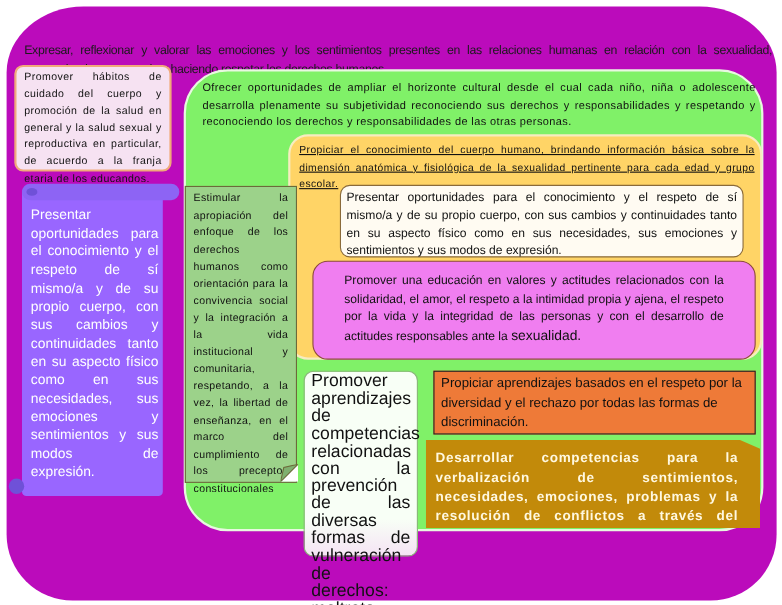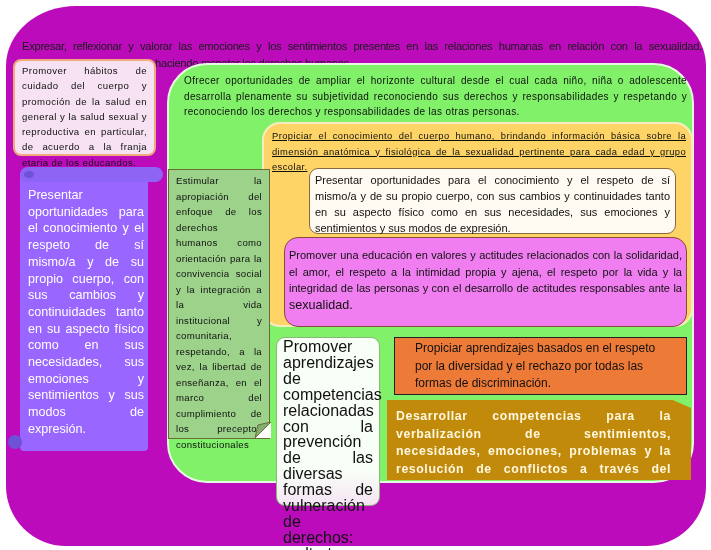--- a/index.html
+++ b/index.html
@@ -13,26 +13,26 @@
   #scroll .top-roll { left:4px; top:0px; width:143px; height:15px; background:#8d64f4; border-radius:8px; }
   #scroll .body { left:4px; top:6px; width:128px; height:278px; background:#9966ff; border-radius:0 0 4px 4px; }
   #scroll .curl1 { left:8px; top:4px; width:10px; height:7px; background:#6f51d8; border-radius:50%; }
   #scroll .curl2 { left:-8px; top:268px; width:14px; height:14px; background:#6f51d8; border-radius:50%; }
   #scroll-text { left:12px; top:20px; width:116px; font-size:12.6px; line-height:16.7px; color:#ffffff; }
   #green { left:167px; top:63px; width:527px; height:420px; background:#80f168; border-radius:40px; border:2px solid #e8f8e0; }
   #green-text { left:184px; top:73px; width:503px; font-size:10px; line-height:15.5px; color:#111; letter-spacing:0.35px; }
   #yellow { left:262px; top:122px; width:431px; height:205px; background:#ffd466; border-radius:18px; border:2px solid #f7ecc0; }
   #yellow-text { left:272px; top:128px; width:414px; font-size:9.4px; line-height:15.5px; color:#111; letter-spacing:0.4px;text-decoration:underline; }
   #box-present { left:309px; top:168px; width:367px; height:66px; background:#fffbf2; border:1.5px solid #8a6a3a; border-radius:9px; padding:3px 5px; font-size:11px; line-height:16px; color:#111; }
-  #box-values { left:284px; top:237px; width:403px; height:90px; background:#f07ef0; border:1.5px solid #8a4a3a; border-radius:14px; padding:9px 4px; font-size:11px; line-height:16.5px; color:#111; }
+  #box-values { left:284px; top:237px; width:403px; height:90px; background:#f07ef0; border:1.5px solid #8a4a3a; border-radius:14px; padding:9px 28px; font-size:11px; line-height:16.5px; color:#111; }
   #box-values .big { font-size:12.6px; }
   #note { left:168px; top:169px; width:102px; height:270px; background:#9cd28a; border:1.5px solid #6c6a3a; padding:3px 7px; font-size:9.6px; line-height:15.5px; color:#111; letter-spacing:0.3px; }
   #note-fold { left:255px; top:422px; width:16px; height:16px; }
   #box-prevent { left:276px; top:337px; width:104px; height:169px; background:linear-gradient(#f8fff6 0%, #f8fff6 80%, #f5e4f4 100%); border:1.5px solid #8ab87a; border-radius:9px; padding:1px 6px; font-size:16px; line-height:15.9px; color:#111; }
-  #box-diversity { left:394px; top:337px; width:293px; height:58px; background:#ee7a38; border:1.5px solid #222; padding:2px 20px; font-size:12px; line-height:17.5px; color:#111; }
+  #box-diversity { left:394px; top:337px; width:293px; height:58px; background:#ee7a38; border:1.5px solid #222; padding:2px 6px; font-size:12px; line-height:17.5px; color:#111; }
   #box-competencies { left:387px; top:400px; width:304px; height:80px; background:#c28a0a; padding:8px 20px 8px 9px; font-size:12.3px; line-height:17.5px; color:#fff8e0; font-weight:bold; letter-spacing:0.6px; clip-path:polygon(0 0, 94% 0, 100% 10%, 100% 100%, 0 100%); }
   .t { font-family:"Liberation Sans Narrow","Liberation Sans",sans-serif; }
 </style>
 </head>
 <body>
 
 <div class="abs" id="outer"></div>
 <div class="abs just t" id="outer-text">Expresar, reflexionar y valorar las emociones y los sentimientos presentes en las relaciones humanas en relación con la sexualidad, reconociendo, respetando y haciendo respetar los derechos humanos.</div>
 
 <div class="abs just" id="box-habits"><span class="t">Promover hábitos de cuidado del cuerpo y promoción de la salud en general y la salud sexual y reproductiva en particular, de acuerdo a la franja etaria de los educandos.</span></div>

